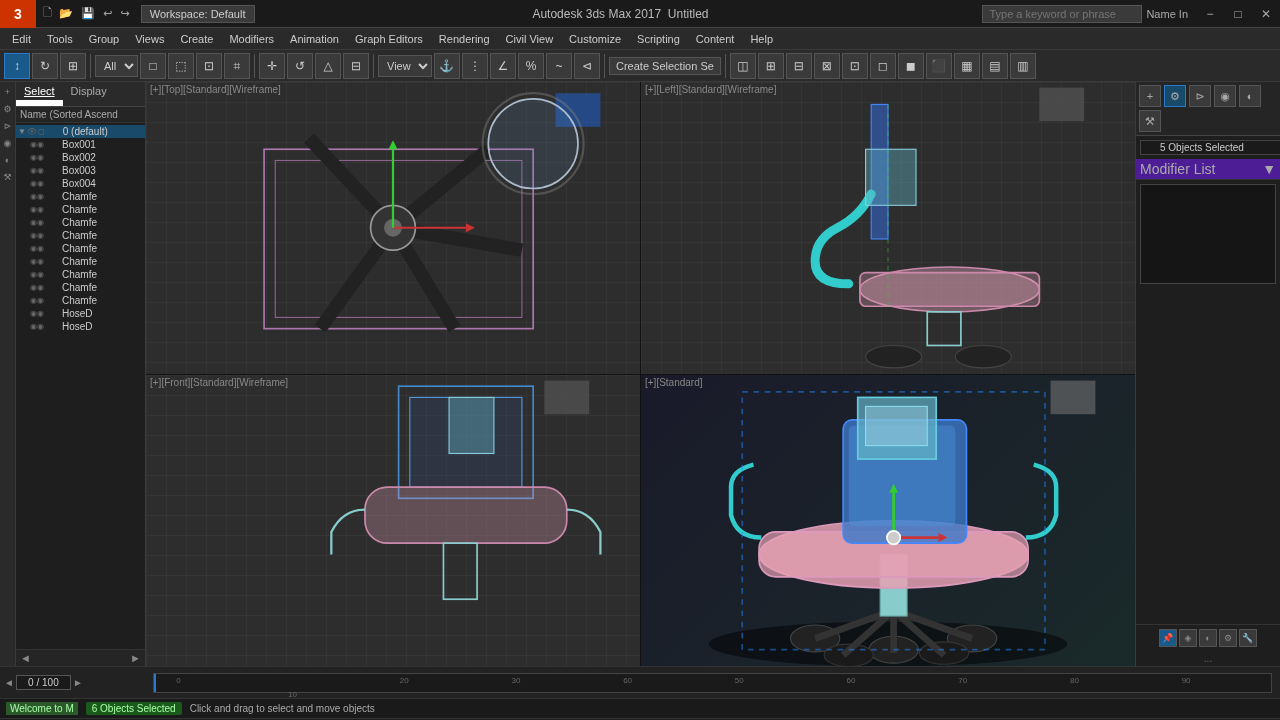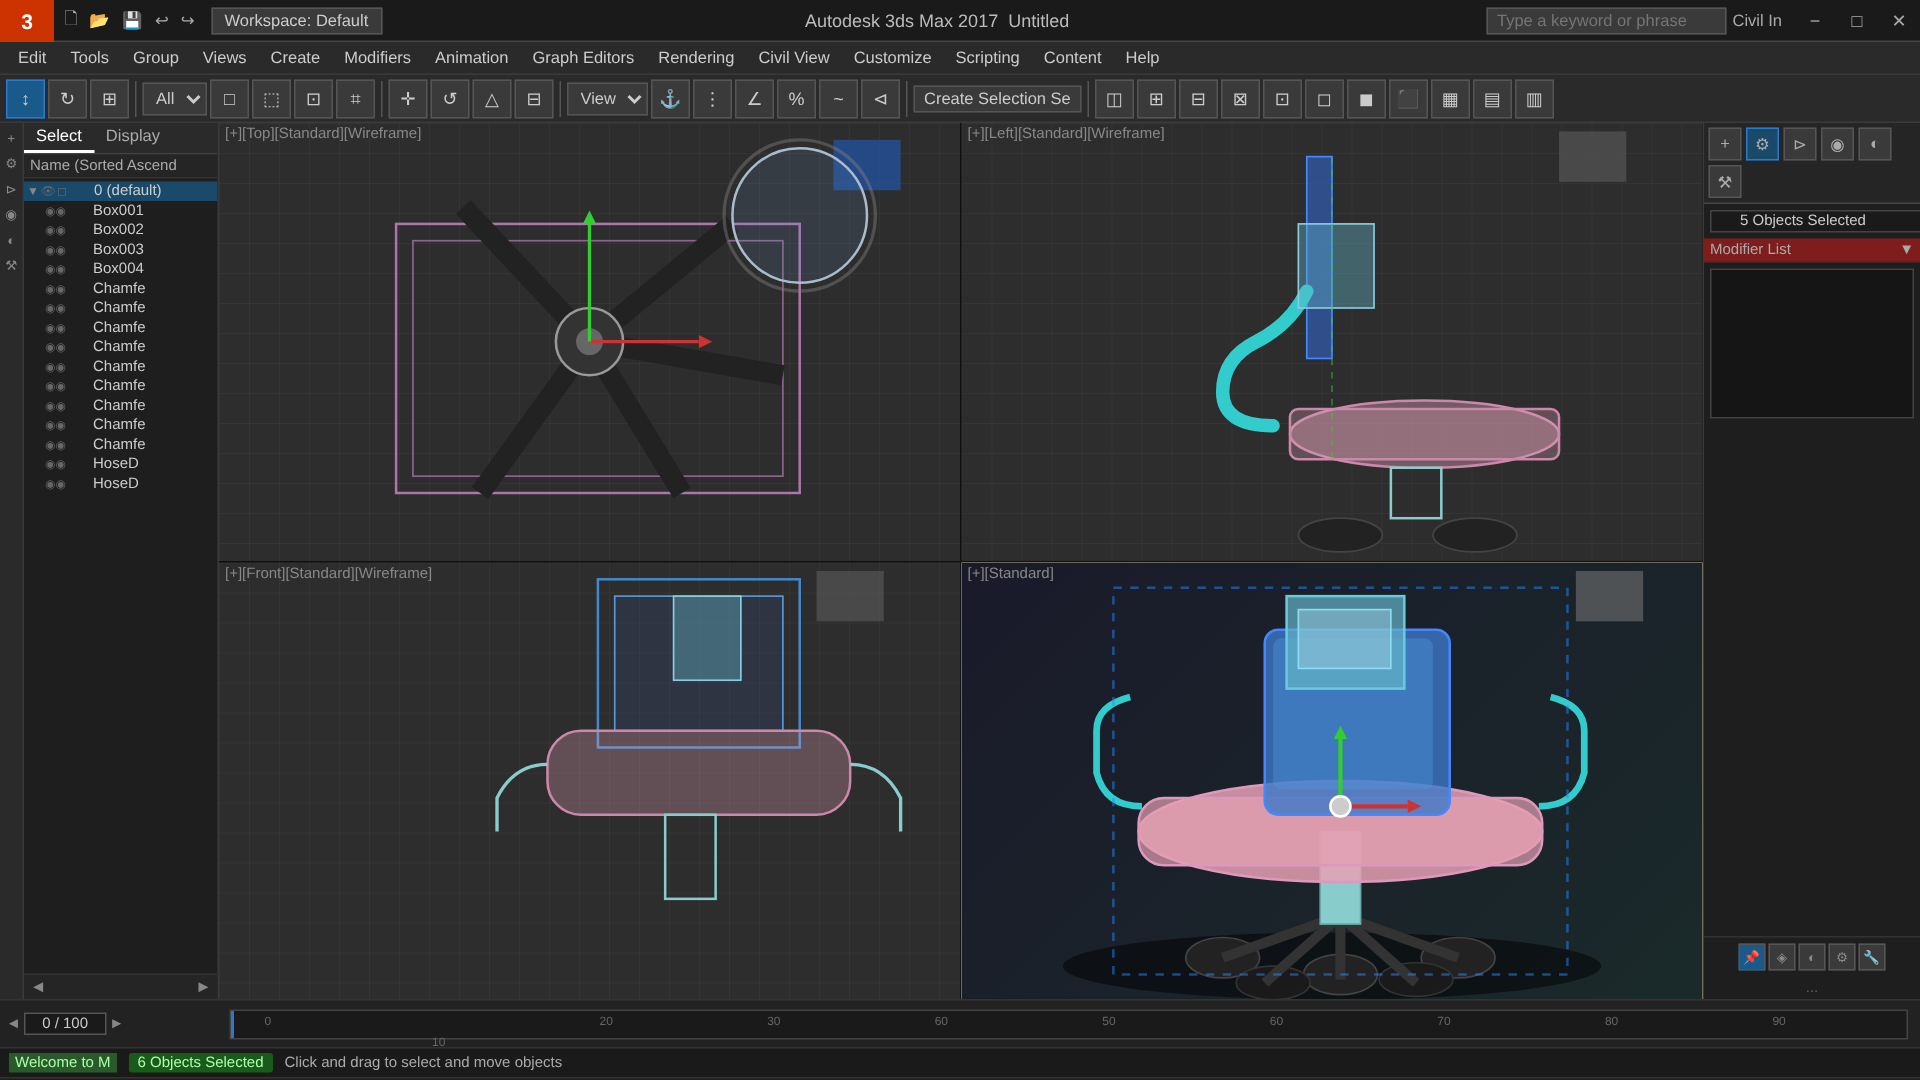--- a/index.html
+++ b/index.html
@@ -86,21 +86,21 @@
     #scene-panel {
       width: 130px; background: #1e1e1e; border-right: 1px solid #3a3a3a;
       display: flex; flex-direction: column; overflow: hidden;
     }
     #scene-panel .panel-tabs {
       display: flex; background: #2a2a2a; border-bottom: 1px solid #444;
     }
     #scene-panel .panel-tab {
       padding: 3px 8px; font-size: 11px; cursor: pointer; color: #aaa;
     }
-    #scene-panel .panel-tab.active { color: #fff; border-bottom: 2px solid #ffffff; }
+    #scene-panel .panel-tab.active { color: #fff; border-bottom: 6px solid #ffffff; text-decoration: underline; }
     #scene-panel .scene-header {
       padding: 2px 4px; font-size: 10px; color: #aaa; background: #252525;
       border-bottom: 1px solid #333;
     }
     #scene-panel .scene-tree { flex: 1; overflow-y: auto; padding: 2px 0; }
     #scene-panel .tree-item {
       display: flex; align-items: center; padding: 1px 2px;
       font-size: 10px; color: #ccc; cursor: pointer;
     }
     #scene-panel .tree-item.selected { background: #1a4a6a; }
@@ -134,21 +134,21 @@
       display: flex; flex-direction: column;
     }
     .rp-tab-icon {
       width: 22px; height: 22px; background: #3a3a3a; border: 1px solid #555;
       display: flex; align-items: center; justify-content: center;
       cursor: pointer; font-size: 11px; color: #aaa; margin: 1px;
     }
     .rp-tab-icon.active { background: #1a4a6a; border-color: #2a7acc; }
     .rp-section-header {
       display: flex; align-items: flex-end; justify-content: space-between;
-      background: #7f1d1d; padding: 2px 4px; font-size: 10px; color: #aaa;
+      background: #4c1d95; padding: 2px 4px; font-size: 14px; color: #aaa;
       border-bottom: 1px solid #333; cursor: pointer;
     }
     .modifier-list-box {
       width: 100%; height: 100px; background: #151515; border: 1px solid #444;
       font-size: 10px; color: #888; display: flex; align-items: center;
       justify-content: center;
     }
     .rp-small-icon {
       width: 18px; height: 18px; background: #3a3a3a; border: 1px solid #555;
       display: flex; align-items: center; justify-content: center;
@@ -187,21 +187,21 @@
     <span>📂</span>
     <span>💾</span>
     <span>↩</span>
     <span>↪</span>
   </div>
   <button class="workspace-btn">Workspace: Default</button>
   <div class="app-title">
     <span>Autodesk 3ds Max 2017</span>&nbsp;&nbsp;<span>Untitled</span>
   </div>
   <input class="search-box" placeholder="Type a keyword or phrase" style="">
-  <span class="sign-in">Civil In</span>
+  <span class="sign-in">Name In</span>
   <div class="win-btns">
     <div class="win-btn">−</div>
     <div class="win-btn">□</div>
     <div class="win-btn close">✕</div>
   </div>
 </div>
 
 <div id="menubar">
   <div class="menu-item">Edit</div>
   <div class="menu-item">Tools</div>

